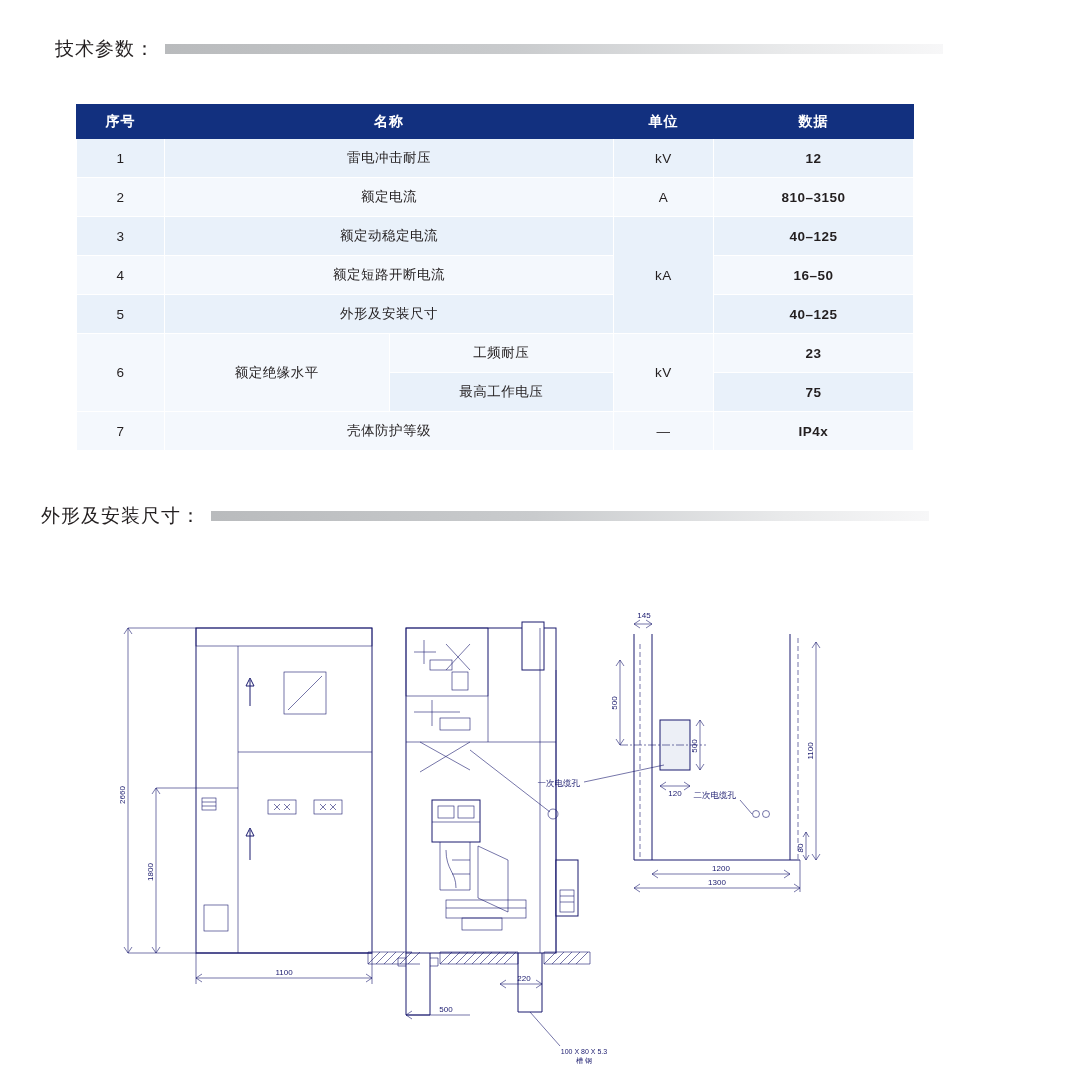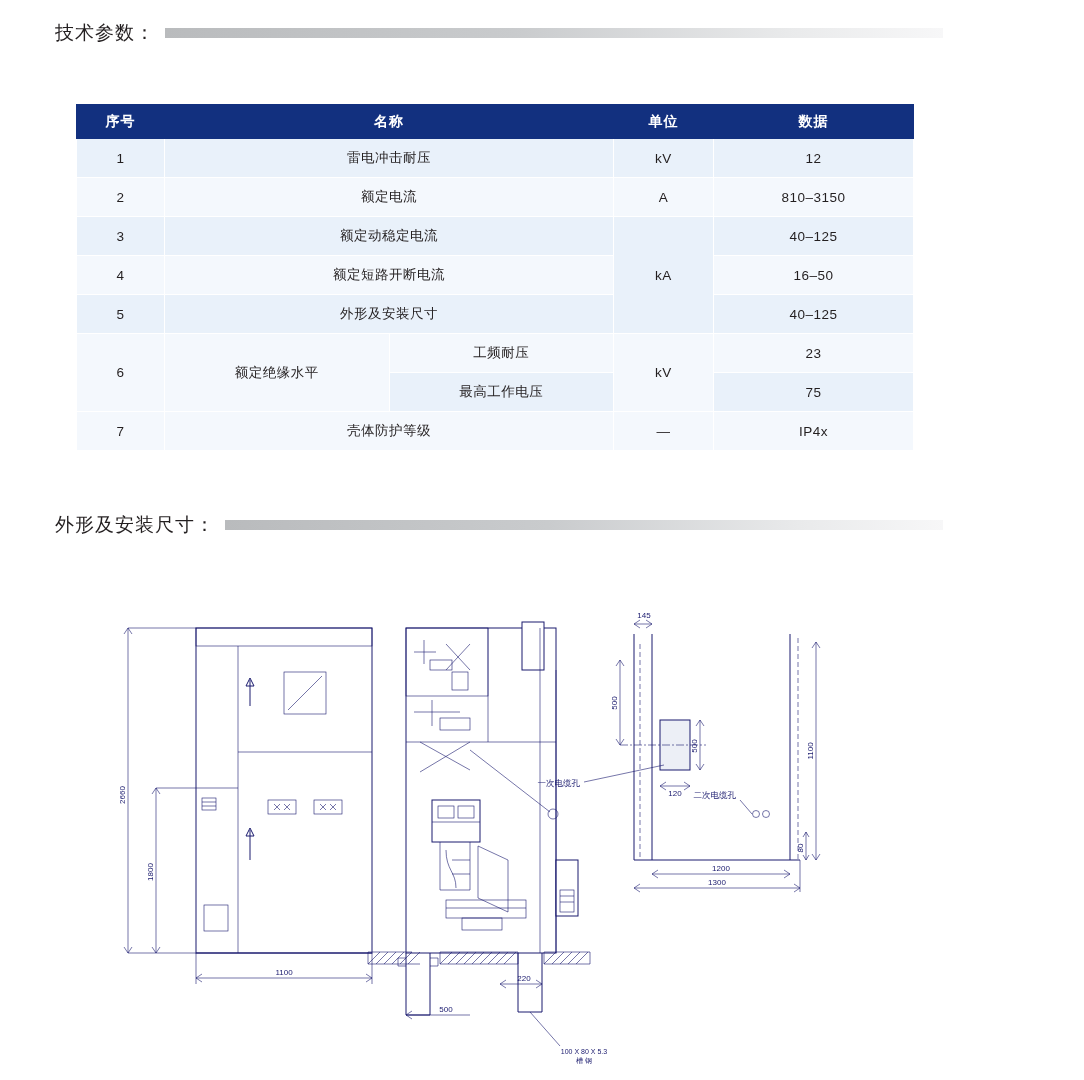--- a/index.html
+++ b/index.html
@@ -28,30 +28,29 @@
   }
   .section-head .rule {
     flex: 1 1 auto;
     height: 10px;
     background: linear-gradient(to right, #b9bbbd 0%, #c9cbcd 45%, #e9eaeb 80%, #f7f7f8 100%);
   }
 
   #head-tech {
     position: absolute;
     left: 55px;
-    top: 20px;
+    top: 36px;
     width: 888px;
     align-items: center;
   }
   #head-dim {
     position: absolute;
-    left: 55px;
+    left: 41px;
     top: 503px;
     width: 888px;
-    margin-top: 9px;
   }
 
   
   #param-table {
     position: absolute;
     left: 76px;
     top: 104px;
     width: 838px;
     border-collapse: collapse;
     table-layout: fixed;
@@ -72,21 +71,21 @@
     vertical-align: middle;
     border: 1px solid #ffffff;
     letter-spacing: .5px;
   }
   
   .row-a td { background: #e9f1fa; }
   .row-b td { background: #f4f8fd; }
   .cell-no   { width: 88px; }
   .cell-name { }
   .cell-unit { width: 100px; text-align: center; }
-  .cell-data { width: 200px; }
+  .cell-data { width: 200px; font-weight: bold; }
 
   .sub-label-cell { text-align: center; }
 
   
   #drawing {
     position: absolute;
     left: 0;
     top: 560px;
     width: 1084px;
     height: 520px;

